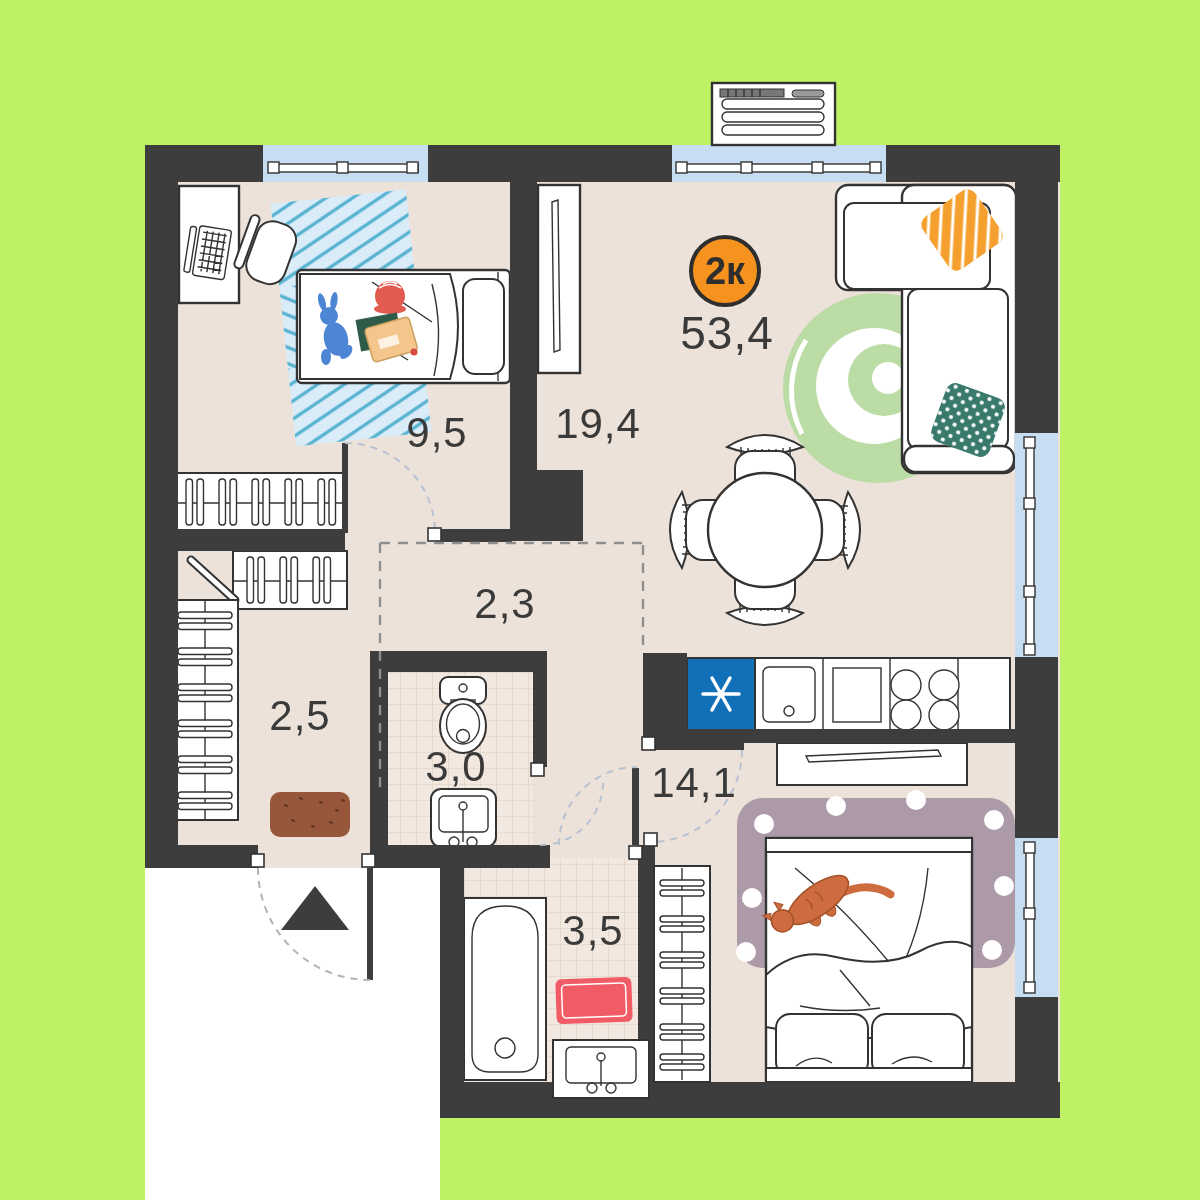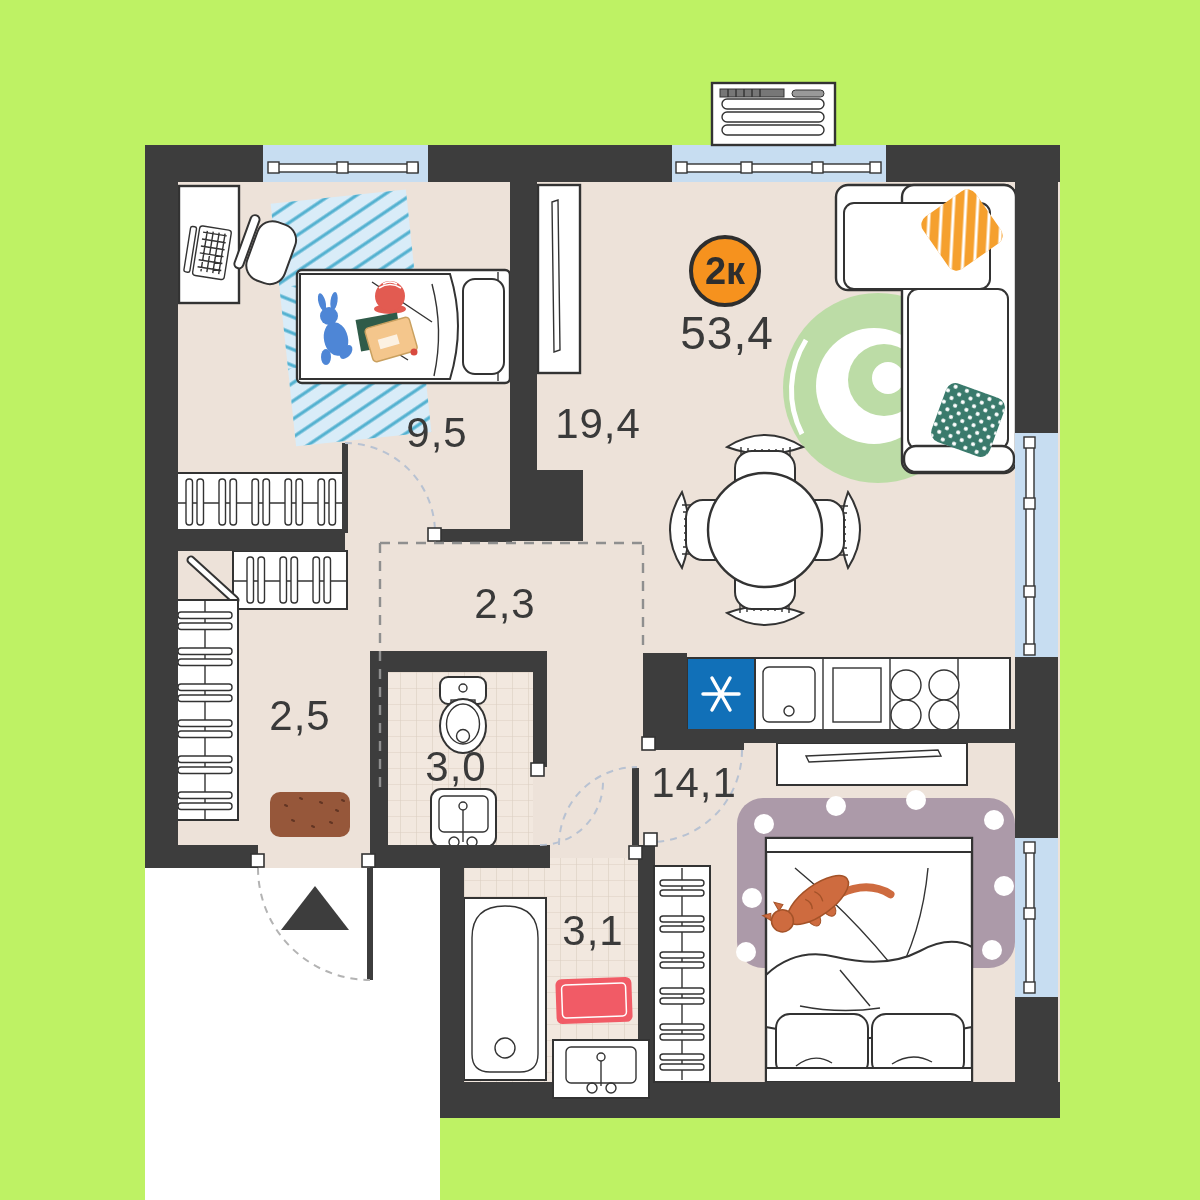--- a/index.html
+++ b/index.html
@@ -399,14 +399,14 @@
 </svg>
 
   <div class="badge-circle">2к</div>
   <div class="badge-area">53,4</div>
   <div class="lbl" style="left:437px;top:433px">9,5</div>
   <div class="lbl" style="left:598px;top:424px">19,4</div>
   <div class="lbl" style="left:505px;top:604px">2,3</div>
   <div class="lbl" style="left:300px;top:716px">2,5</div>
   <div class="lbl" style="left:456px;top:767px">3,0</div>
   <div class="lbl" style="left:694px;top:783px">14,1</div>
-  <div class="lbl" style="left:593px;top:931px">3,1</div>
+  <div class="lbl" style="left:593px;top:931px">3,5</div>
 </div>
 
 </body></html>

